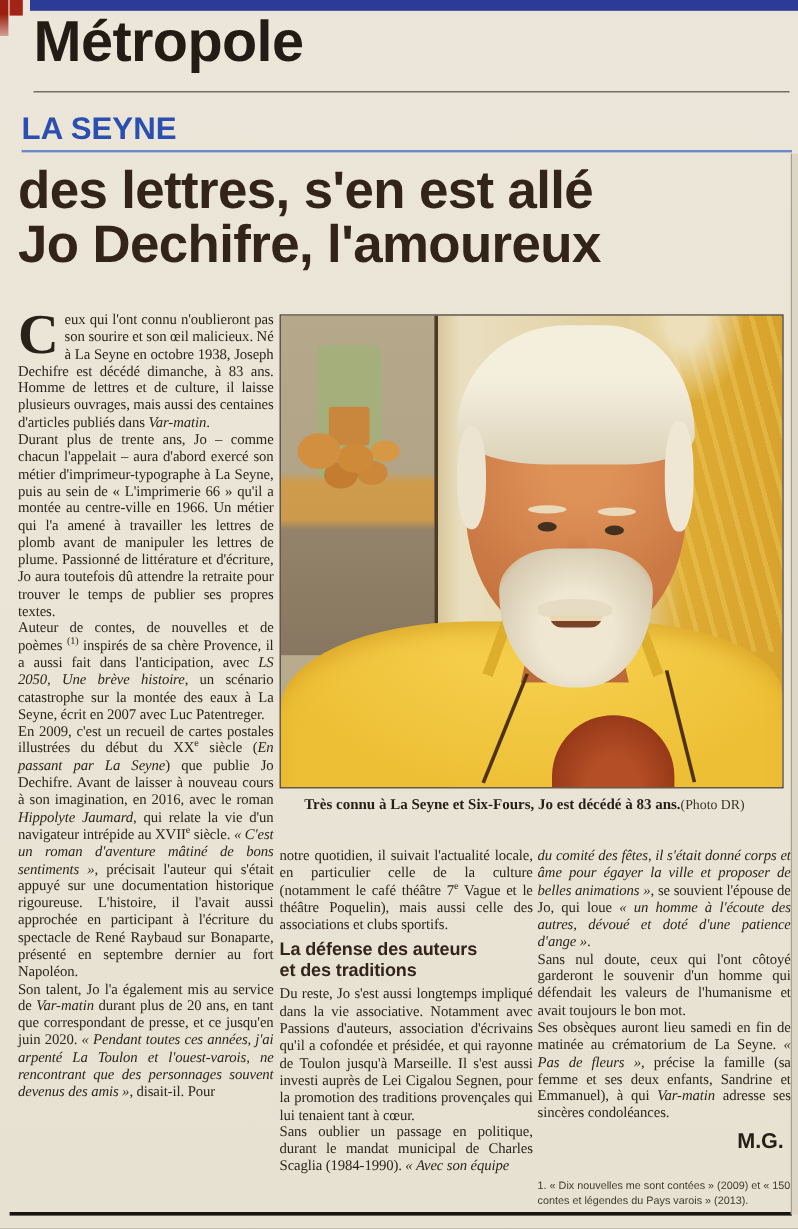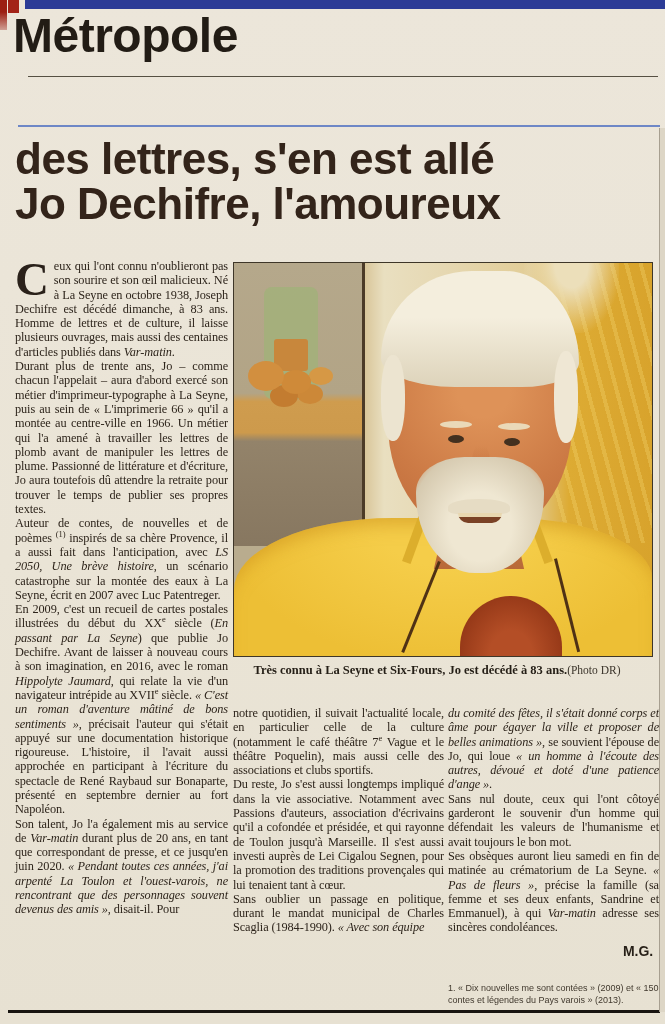--- a/index.html
+++ b/index.html
@@ -4,21 +4,21 @@
 <style>
   html,body{margin:0;padding:0;background:#8a857c;}
   .page{position:relative;width:665px;height:1024px;margin:0 auto;overflow:hidden;
         background:linear-gradient(180deg,#ece6da 0%,#eae4d6 55%,#e7e1d2 100%);
         font-family:"Liberation Serif",serif;color:#2d241b;}
   
   .topbar{position:absolute;left:25px;top:0;right:0;height:9px;background:#2c3b96;}
   .red-sliver{position:absolute;left:0;top:0;width:7px;height:30px;
         background:linear-gradient(180deg,#9c1f12 0 40%,rgba(156,31,18,.35) 100%);}
   .red-square{position:absolute;left:8px;top:0;width:11px;height:13px;background:#a32317;}
-  .masthead{position:absolute;left:13px;top:12px;font-family:"Liberation Sans",sans-serif;
+  .masthead{position:absolute;left:28px;top:12px;font-family:"Liberation Sans",sans-serif;
         font-size:48px;line-height:1;font-weight:700;letter-spacing:-.5px;color:#221c15;}
   .masthead-rule{position:absolute;left:28px;top:76px;width:630px;height:1px;background:#565043;}
   .kicker{position:absolute;left:18px;top:94px;font-family:"Liberation Sans",sans-serif;
         font-size:26px;line-height:1;font-weight:700;color:#2b4fae;}
   .kicker-rule{position:absolute;left:18px;top:125px;width:642px;height:2px;background:#6e87c6;}
   .headline{position:absolute;left:15px;top:136px;font-family:"Liberation Sans",sans-serif;
         font-size:44px;line-height:45px;font-weight:700;letter-spacing:-.5px;color:#33241a;}
   .headline span{display:block;}
   
   .col{position:absolute;font-size:12.3px;line-height:14.3px;text-align:justify;
@@ -29,21 +29,21 @@
   .col3{left:448px;top:706px;width:211px;}
   .dropcap{float:left;font-size:47px;line-height:37px;font-weight:700;
         padding:2px 5px 0 0;color:#2a211a;}
   .subhead{font-family:"Liberation Sans",sans-serif;font-weight:700;font-size:15px;
         line-height:16.5px;color:#33241a;white-space:pre-line;text-align:left;
         margin:7px 0 4px 0;}
   .subhead span.i{font-style:italic;}
   span.i{font-style:italic;}
   span.sup{vertical-align:super;font-size:8.5px;line-height:0;}
   .byline{text-align:right;font-family:"Liberation Sans",sans-serif;font-weight:700;
-        font-size:14px;margin-top:9px;padding-right:6px;color:#261f17;}
+        font-size:18px;margin-top:9px;padding-right:6px;color:#261f17;}
   .footnote{margin-top:24px;font-family:"Liberation Sans",sans-serif;font-size:9px;
         line-height:12px;color:#41392e;text-align:left;letter-spacing:0;}
   
   .photo{position:absolute;left:233px;top:262px;width:418px;height:393px;
         border:1px solid #3e3628;overflow:hidden;
         background:linear-gradient(90deg,#b9ac8e 0px,#b9ac8e 128px,#d9c69a 131px,
                    #e9dfc0 150px,#e6d8b2 210px,#e2cd97 295px,#ddab33 335px,#d8a32c 418px);}
   .photo *{position:absolute;}
   .painting{left:0;top:0;width:128px;height:283px;
         background:linear-gradient(180deg,#b5a88b 0%,#b2a486 46%,#cf9c4e 49%,#cd9a4c 60%,
@@ -109,20 +109,21 @@
 
 <div class="page">
 
   <div class="topbar"></div>
   <div class="red-sliver"></div>
   <div class="red-square"></div>
 
   <div class="masthead">Métropole</div>
   <div class="masthead-rule"></div>
 
+  <div class="kicker">LA SEYNE</div>
   <div class="kicker-rule"></div>
 
   <h1 class="headline" style="margin:0;">
     <span>des lettres, s'en est allé</span>
     <span>Jo Dechifre, l'amoureux</span>
   </h1>
 
   <div class="photo">
     <div class="painting">
       <div class="jar"></div>
@@ -161,20 +162,22 @@
   <div class="col col1">
     <p><span class="dropcap">C</span><span><span>eux qui l'ont connu n'oublieront pas son sourire et son œil malicieux. Né à La Seyne en octobre 1938, Joseph Dechifre est décédé dimanche, à 83 ans. Homme de lettres et de culture, il laisse plusieurs ouvrages, mais aussi des centaines d'articles publiés dans </span><span class="i">Var-matin</span><span>.</span></span></p>
     <p><span>Durant plus de trente ans, Jo – comme chacun l'appelait – aura d'abord exercé son métier d'imprimeur-typographe à La Seyne, puis au sein de « L'imprimerie 66 » qu'il a montée au centre-ville en 1966. Un métier qui l'a amené à travailler les lettres de plomb avant de manipuler les lettres de plume. Passionné de littérature et d'écriture, Jo aura toutefois dû attendre la retraite pour trouver le temps de publier ses propres textes.</span></p>
     <p><span>Auteur de contes, de nouvelles et de poèmes </span><span class="sup">(1)</span><span> inspirés de sa chère Provence, il a aussi fait dans l'anticipation, avec </span><span class="i">LS 2050, Une brève histoire</span><span>, un scénario catastrophe sur la montée des eaux à La Seyne, écrit en 2007 avec Luc Patentreger.</span></p>
     <p><span>En 2009, c'est un recueil de cartes postales illustrées du début du XX</span><span class="sup">e</span><span> siècle (</span><span class="i">En passant par La Seyne</span><span>) que publie Jo Dechifre. Avant de laisser à nouveau cours à son imagination, en 2016, avec le roman </span><span class="i">Hippolyte Jaumard</span><span>, qui relate la vie d'un navigateur intrépide au XVII</span><span class="sup">e</span><span> siècle. </span><span class="i">« C'est un roman d'aventure mâtiné de bons sentiments »</span><span>, précisait l'auteur qui s'était appuyé sur une documentation historique rigoureuse. L'histoire, il l'avait aussi approchée en participant à l'écriture du spectacle de René Raybaud sur Bonaparte, présenté en septembre dernier au fort Napoléon.</span></p>
     <p><span>Son talent, Jo l'a également mis au service de </span><span class="i">Var-matin</span><span> durant plus de 20 ans, en tant que correspondant de presse, et ce jusqu'en juin 2020. </span><span class="i">« Pendant toutes ces années, j'ai arpenté La Toulon et l'ouest-varois, ne rencontrant que des personnages souvent devenus des amis »</span><span>, disait-il. Pour</span></p>
   </div>
 
   <div class="col col2">
     <p><span>notre quotidien, il suivait l'actualité locale, en particulier celle de la culture (notamment le café théâtre 7</span><span class="sup">e</span><span> Vague et le théâtre Poquelin), mais aussi celle des associations et clubs sportifs.</span></p>
+    <h2 class="subhead"><span>La défense des auteurs
+et des traditions</span></h2>
     <p><span>Du reste, Jo s'est aussi longtemps impliqué dans la vie associative. Notamment avec Passions d'auteurs, association d'écrivains qu'il a cofondée et présidée, et qui rayonne de Toulon jusqu'à Marseille. Il s'est aussi investi auprès de Lei Cigalou Segnen, pour la promotion des traditions provençales qui lui tenaient tant à cœur.</span></p>
     <p><span>Sans oublier un passage en politique, durant le mandat municipal de Charles Scaglia (1984-1990). </span><span class="i">« Avec son équipe</span></p>
   </div>
 
   <div class="col col3">
     <p><span class="i">du comité des fêtes, il s'était donné corps et âme pour égayer la ville et proposer de belles animations »</span><span>, se souvient l'épouse de Jo, qui loue </span><span class="i">« un homme à l'écoute des autres, dévoué et doté d'une patience d'ange »</span><span>.</span></p>
     <p><span>Sans nul doute, ceux qui l'ont côtoyé garderont le souvenir d'un homme qui défendait les valeurs de l'humanisme et avait toujours le bon mot.</span></p>
     <p><span>Ses obsèques auront lieu samedi en fin de matinée au crématorium de La Seyne. </span><span class="i">« Pas de fleurs »</span><span>, précise la famille (sa femme et ses deux enfants, Sandrine et Emmanuel), à qui </span><span class="i">Var-matin</span><span> adresse ses sincères condoléances.</span></p>
     <div class="byline">M.G.</div>
     <div class="footnote">1. « Dix nouvelles me sont contées » (2009) et « 150 contes et légendes du Pays varois » (2013).</div>

